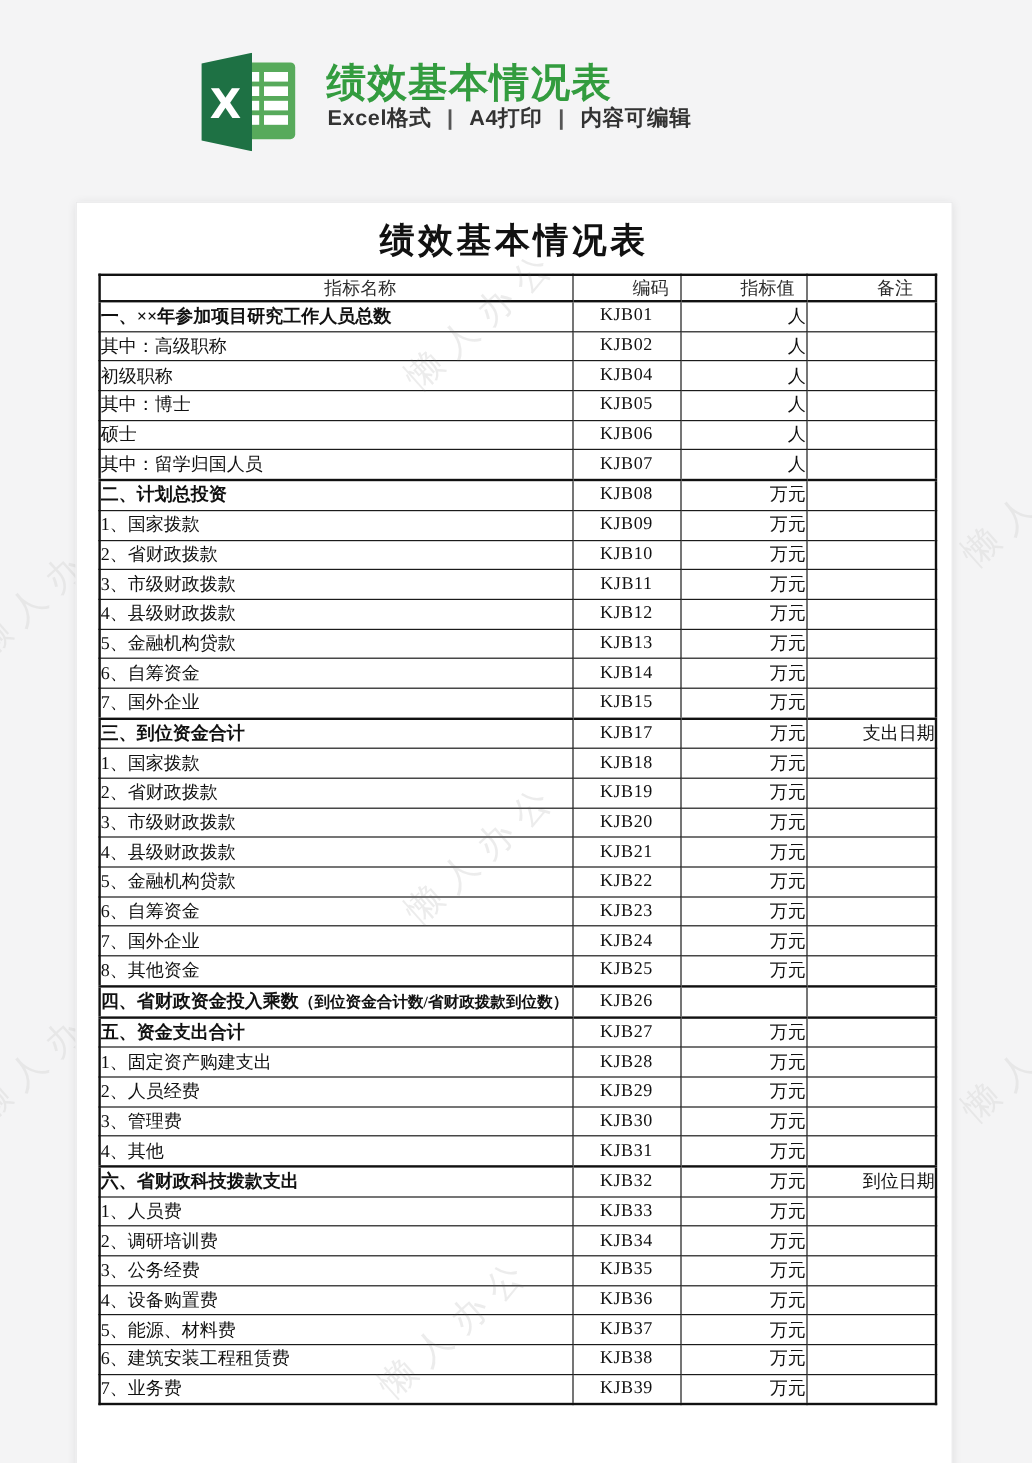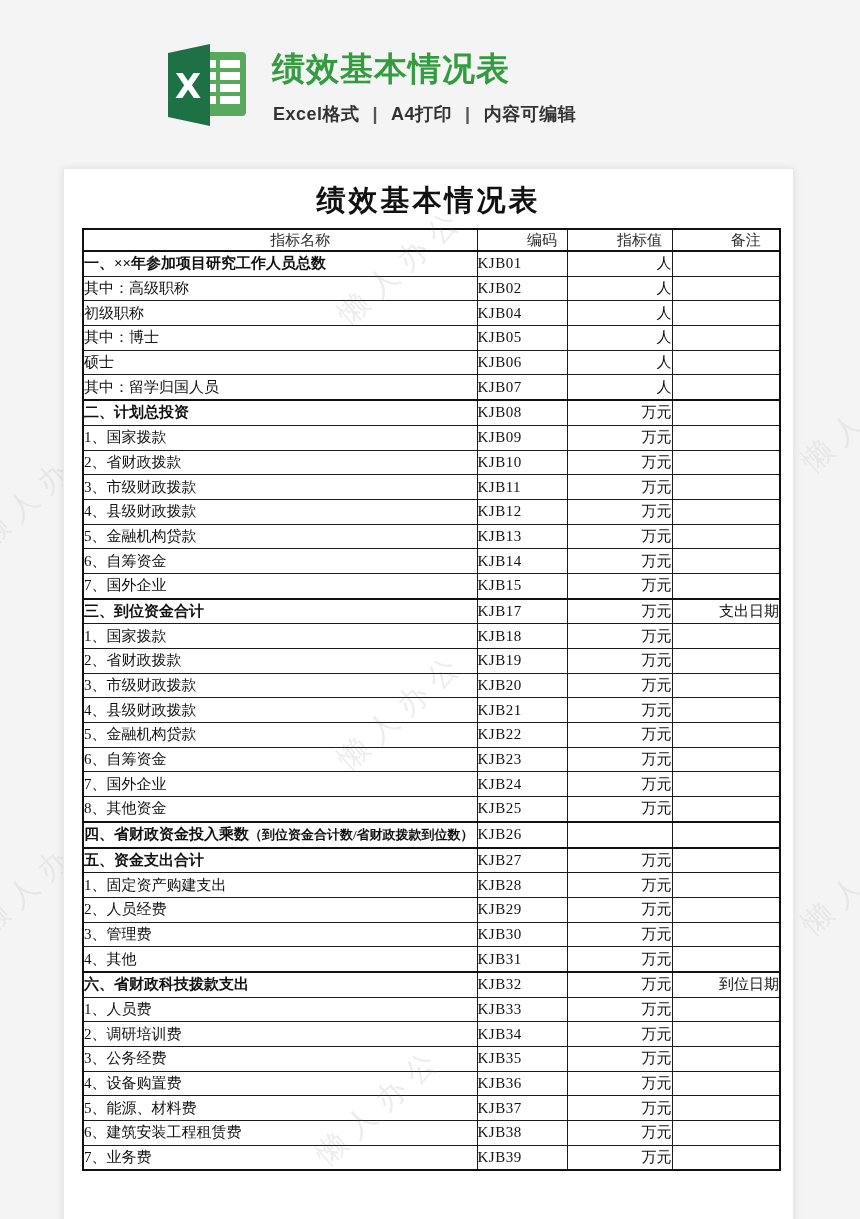--- a/index.html
+++ b/index.html
@@ -3,21 +3,21 @@
 <meta charset="utf-8">
 <style>
   html,body{margin:0;padding:0;width:860px;height:1219px;overflow:hidden;
     background:#f4f4f5;font-family:"Liberation Sans","DejaVu Sans",sans-serif;}
 
   
   .brand{position:absolute;left:0;top:0;width:860px;height:150px;}
   .xl-icon{position:absolute;left:160px;top:44px;width:90px;height:82px;}
   .brand-title{position:absolute;left:272px;top:52px;font-size:33px;font-weight:bold;
     color:#339c3f;letter-spacing:1px;line-height:1;}
-  .brand-sub{position:absolute;left:273px;top:102px;font-size:18px;font-weight:bold;
+  .brand-sub{position:absolute;left:273px;top:86px;font-size:18px;font-weight:bold;
     color:#333;letter-spacing:0.5px;}
   .brand-sub .sep{margin:0 13px;color:#555;font-weight:bold;}
 
   
   .page{position:absolute;left:63px;top:168px;width:729px;height:1100px;background:#fff;
     border:1px solid #e9e9ea;box-shadow:0 1px 8px rgba(0,0,0,0.10);}
   .doc-title{position:absolute;left:0;top:12px;width:729px;text-align:center;
     font-family:"Liberation Serif","DejaVu Serif",serif;font-weight:bold;font-size:29px;
     color:#111;letter-spacing:3px;}
 
@@ -27,21 +27,21 @@
   .doc-table th,.doc-table td{border:1.6px solid #1b1b1b;padding:0;overflow:hidden;
     white-space:nowrap;}
   .doc-table{border:2.6px solid #111;}
   .doc-table thead th{height:20px;font-weight:normal;font-size:15px;
     border-bottom:2.6px solid #111;color:#2c2c2c;padding-left:40px;}
   .doc-table tbody td{height:23.7px;font-size:15px;}
   .doc-table tr.section td{border-top:2.4px solid #111;margin-left:40px;}
   .doc-table tr.section .cell-name{font-weight:bold;}
   .cell-name{text-align:left;padding-left:5px;}
   .cell-name .sub{font-weight:bold;font-size:13px;}
-  .cell-code{text-align:left;letter-spacing:0.5px;}
+  .cell-code{text-align:center;letter-spacing:0.5px;}
   .cell-unit{text-align:right;padding-right:5px;}
   .cell-note{text-align:right;font-size:14px;}
 
   
   .wm{position:absolute;font-family:"Liberation Serif","DejaVu Serif",serif;
     font-size:30px;letter-spacing:10px;color:#6a6a6a;opacity:0.12;
     transform:rotate(-42deg);pointer-events:none;white-space:nowrap;}
   .wm.bg{opacity:0.09;}
   .wm1{left:322px;top:245px;}
   .wm2{left:786px;top:392px;}

